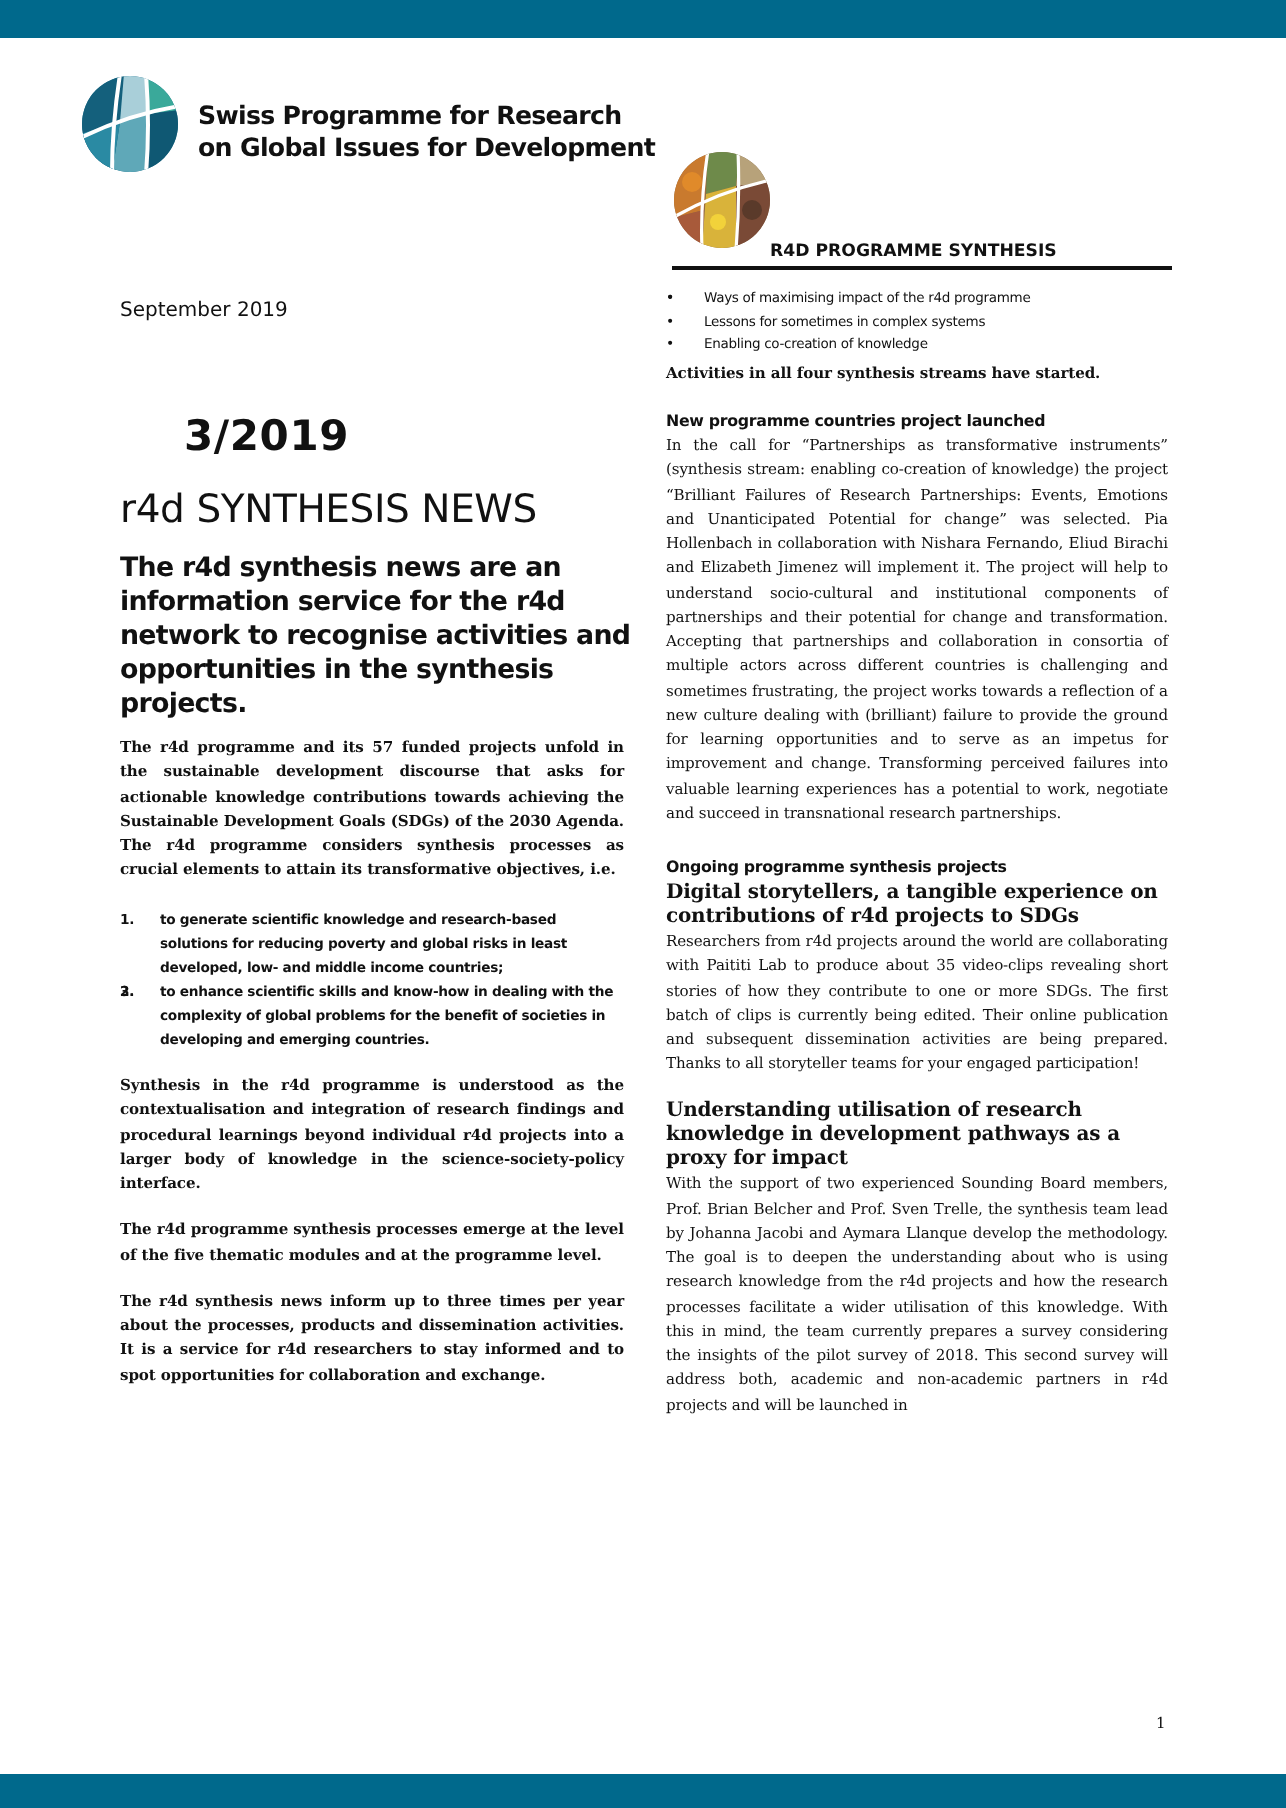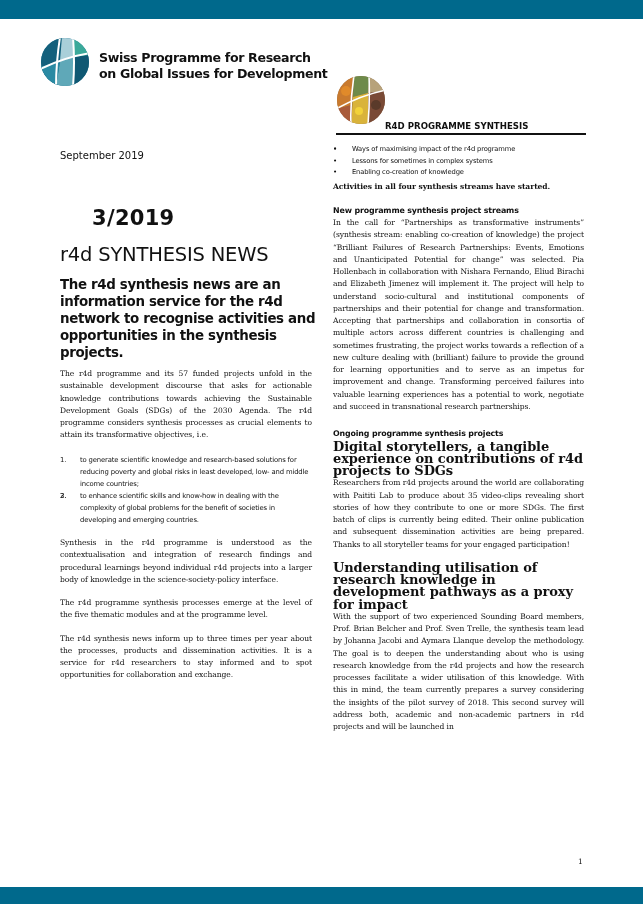--- a/index.html
+++ b/index.html
@@ -39,21 +39,21 @@
   .title {
     position: absolute; left: 60px; top: 243px;
     font-family: "DejaVu Sans", sans-serif; font-weight: normal; font-size: 19.5px; letter-spacing: -0.2px; white-space: nowrap;
   }
   .lead {
     position: absolute; left: 60px; top: 276px; width: 265px;
     font-family: "DejaVu Sans", sans-serif; font-weight: bold; font-size: 13.4px; line-height: 17px;
     letter-spacing: -0.35px;
   }
 
-  .col-left { position: absolute; left: 60px; top: 368px; width: 252px; }
+  .col-left { position: absolute; left: 60px; top: 368px; width: 252px; font-weight: bold; }
   .col-right { position: absolute; left: 333px; top: 144px; width: 251px; }
 
   p { margin: 0; font-size: 7.55px; line-height: 12.25px; text-align: justify; letter-spacing: -0.05px; }
   .col-left p + p, .col-left ol + p { margin-top: 11px; }
   .col-left ol {
     list-style: none; margin: 12px 0 0 0; padding: 0;
     font-family: "DejaVu Sans", sans-serif; font-size: 6.85px; line-height: 12.1px; letter-spacing: -0.15px;
   }
   .col-left ol li { position: relative; padding-left: 20px; }
   .col-left ol li .num { position: absolute; left: 0; top: 0; }
@@ -66,21 +66,21 @@
   .col-right ul li { position: relative; padding-left: 19px; }
   .col-right ul li .bullet { position: absolute; left: 0; top: 0; font-size: 7px; }
   .col-right .after-list { margin-top: 1px; line-height: 13px; font-weight: bold; }
 
   h3 {
     margin: 12px 0 0 0; font-family: "DejaVu Sans", sans-serif; font-weight: bold;
     font-size: 7.9px; line-height: 12.5px; letter-spacing: -0.15px;
   }
   h4 {
     margin: 0; font-family: "DejaVu Serif", serif; font-weight: bold;
-    font-size: 13px; line-height: 12.25px; letter-spacing: -0.1px;
+    font-size: 10px; line-height: 12.25px; letter-spacing: -0.1px;
   }
   h4.spaced { margin-top: 11px; }
 
   .page-num {
     position: absolute; left: 578px; top: 857px; font-size: 7.5px;
     font-family: "DejaVu Serif", serif;
   }
 </style>
 </head>
 <body>
@@ -155,21 +155,21 @@
 
 <div class="col-right">
   <ul>
     <li><span class="bullet">•</span></li>
     <li><span class="bullet">•</span><span>Ways of maximising impact of the r4d programme</span></li>
     <li><span class="bullet">•</span><span>Lessons for sometimes in complex systems</span></li>
     <li><span class="bullet">•</span><span>Enabling co-creation of knowledge</span></li>
   </ul>
   <p class="after-list">Activities in all four synthesis streams have started.</p>
 
-  <h3>New programme synthesis project streams</h3>
+  <h3>New programme countries project launched</h3>
   <p>In the call for “Partnerships as transformative instruments” (synthesis stream: enabling co-creation of knowledge) the project “Brilliant Failures of Research Partnerships: Events, Emotions and Unanticipated Potential for change” was selected. Pia Hollenbach in collaboration with Nishara Fernando, Eliud Birachi and Elizabeth Jimenez will implement it. The project will help to understand socio-cultural and institutional components of partnerships and their potential for change and transformation. Accepting that partnerships and collaboration in consortia of multiple actors across different countries is challenging and sometimes frustrating, the project works towards a reflection of a new culture dealing with (brilliant) failure to provide the ground for learning opportunities and to serve as an impetus for improvement and change. Transforming perceived failures into valuable learning experiences has a potential to work, negotiate and succeed in transnational research partnerships.</p>
 
   <h3 style="margin-top:15px">Ongoing programme synthesis projects</h3>
   <h4>Digital storytellers, a tangible experience on contributions of r4d projects to SDGs</h4>
   <p>Researchers from r4d projects around the world are collaborating with Paititi Lab to produce about 35 video-clips revealing short stories of how they contribute to one or more SDGs. The first batch of clips is currently being edited. Their online publication and subsequent dissemination activities are being prepared. Thanks to all storyteller teams for your engaged participation!</p>
   <h4 class="spaced">Understanding utilisation of research knowledge in development pathways as a proxy for impact</h4>
   <p>With the support of two experienced Sounding Board members, Prof. Brian Belcher and Prof. Sven Trelle, the synthesis team lead by Johanna Jacobi and Aymara Llanque develop the methodology. The goal is to deepen the understanding about who is using research knowledge from the r4d projects and how the research processes facilitate a wider utilisation of this knowledge. With this in mind, the team currently prepares a survey considering the insights of the pilot survey of 2018. This second survey will address both, academic and non-academic partners in r4d projects and will be launched in</p>
 </div>
 
 <div class="page-num">1</div>

